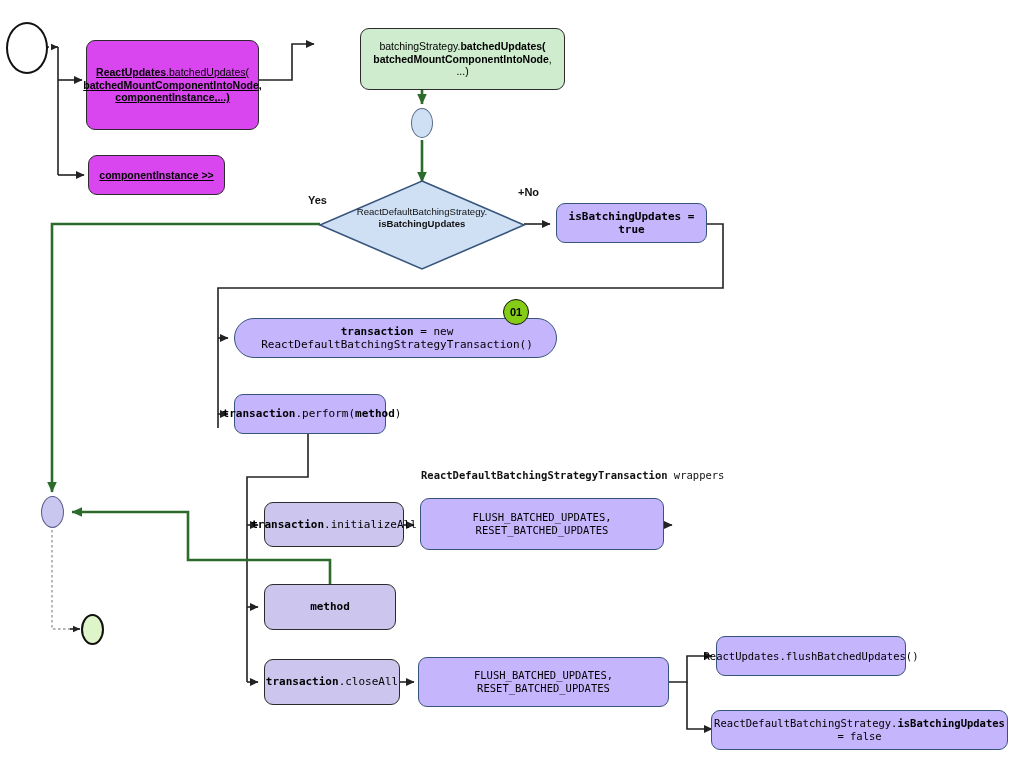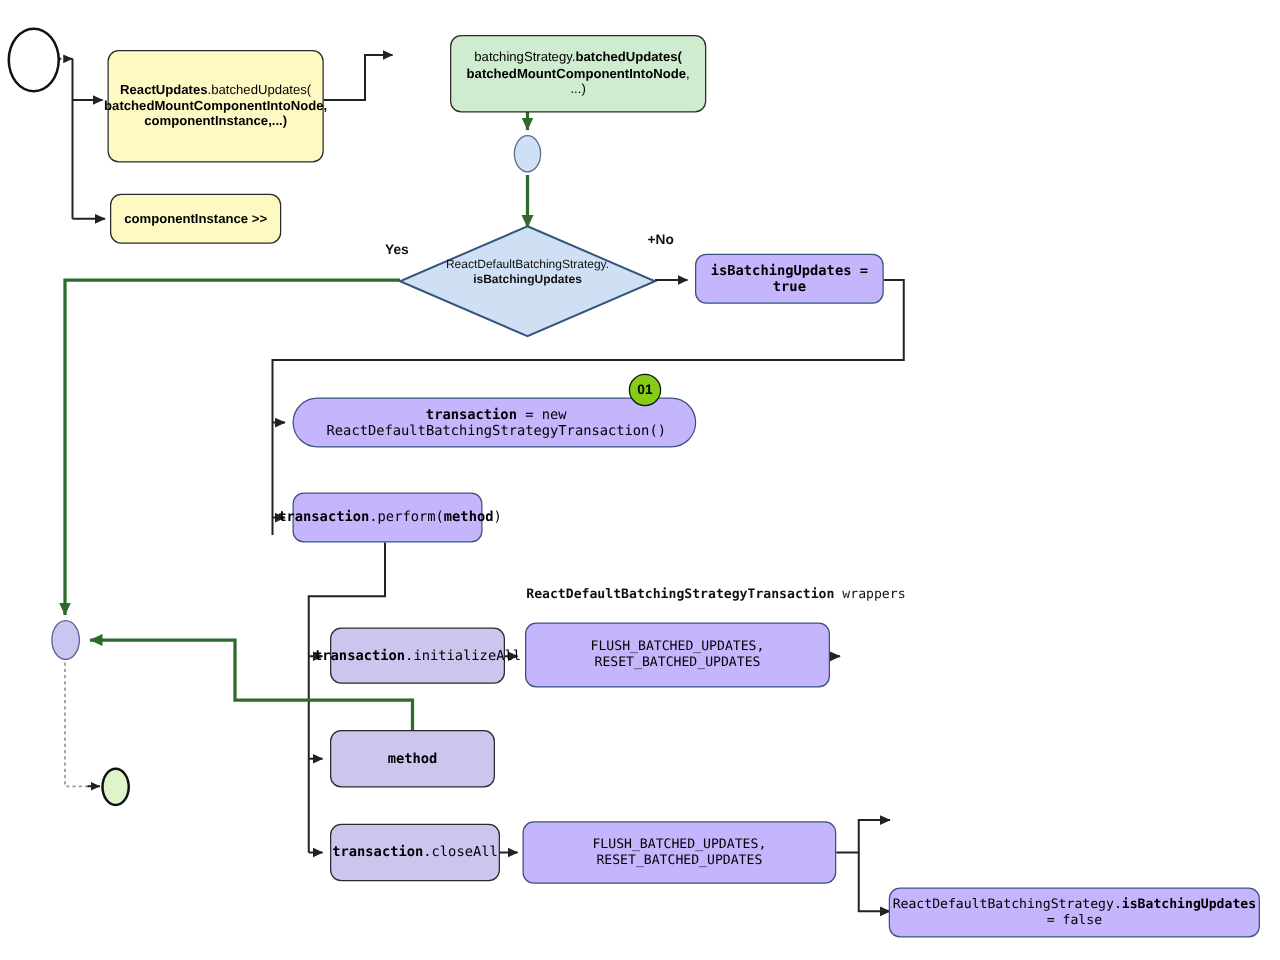--- a/index.html
+++ b/index.html
@@ -12,21 +12,21 @@
   }
   #canvas{position:relative;width:1024px;height:768px;background:#fff;}
   #edges{position:absolute;left:0;top:0;width:1024px;height:768px;}
 
   .node{position:absolute;box-sizing:border-box;display:flex;align-items:center;justify-content:center;
         text-align:center;border:1.4px solid #1a1a1a;border-radius:9px;}
   .mono{font-family:"DejaVu Sans Mono","Liberation Mono",monospace;}
   .sans{font-family:"Liberation Sans",sans-serif;}
   .b{font-weight:bold;}
 
-  .yellow{background:#fef9c3;border-color:#2b2b2b;}
+  .yellow{background:#d946ef;border-color:#2b2b2b;text-decoration:underline;}
   .green{background:#cfeccf;border-color:#2b2b2b;}
   .blue{background:#c4b5fd;border-color:#37557c;}
   .purple{background:#ccc6ef;border-color:#2b2b2b;}
   .diamond-wrap{position:absolute;}
   .ellipse{position:absolute;box-sizing:border-box;border-radius:50%;}
 
   .label{position:absolute;font-weight:bold;color:#111;white-space:nowrap;}
   .badge{position:absolute;box-sizing:border-box;width:26px;height:26px;border-radius:50%;
          background:#84cc16;border:1.6px solid #111;display:flex;align-items:center;justify-content:center;
          font-size:11px;font-weight:bold;font-family:"Liberation Sans",sans-serif;z-index:7;}
@@ -181,20 +181,23 @@
   <div class="node purple txt mono" style="left:264px;top:659px;width:136px;height:46px;font-size:11px;">
     <span>
       <span class="b">transaction</span><span>.closeAll</span>
     </span>
   </div>
 
   <div class="node blue txt mono" style="left:418px;top:657px;width:251px;height:50px;font-size:10.5px;">
     <span>FLUSH_BATCHED_UPDATES, RESET_BATCHED_UPDATES</span>
   </div>
 
+  <div class="node blue txt mono" style="left:716px;top:636px;width:190px;height:40px;font-size:10.5px;">
+    <span>ReactUpdates.flushBatchedUpdates()</span>
+  </div>
 
   <div class="node blue txt mono" style="left:711px;top:710px;width:297px;height:40px;font-size:10.5px;">
     <span>
       <span>ReactDefaultBatchingStrategy.</span><span class="b">isBatchingUpdates</span><span> = false</span>
     </span>
   </div>
 
   <div class="ellipse" style="left:41px;top:496px;width:23px;height:32px;background:#c9c6ef;border:1.5px solid #5a5a8a;"></div>
 
   <div class="ellipse" style="left:81px;top:614px;width:23px;height:31px;background:#ddf5c8;border:2.4px solid #111;"></div>

